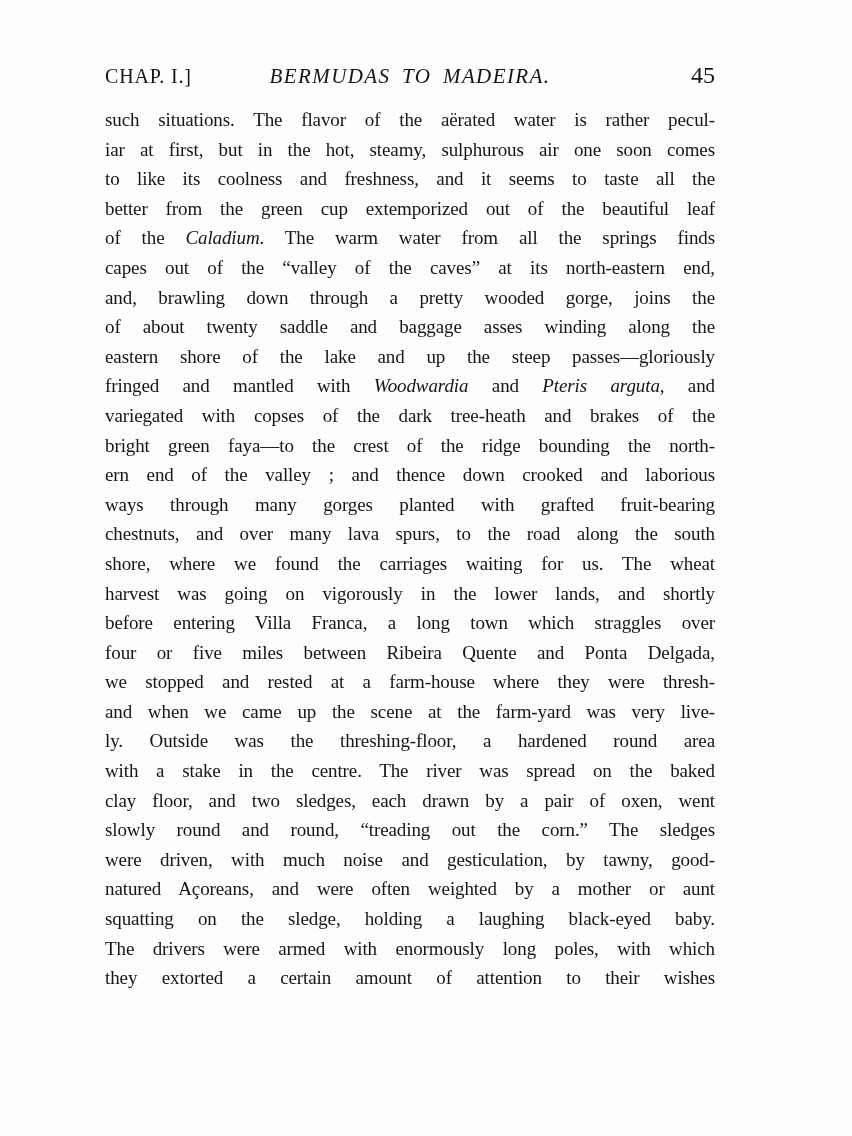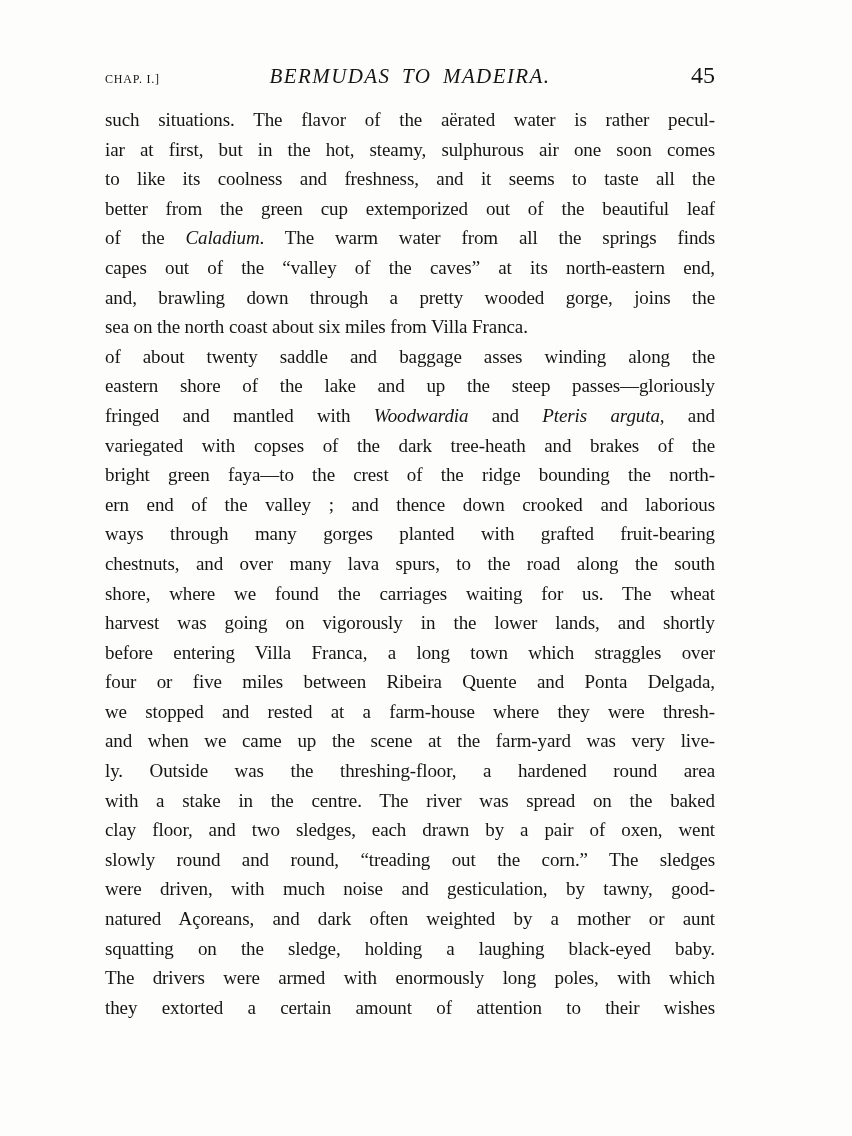--- a/index.html
+++ b/index.html
@@ -19,21 +19,21 @@
     padding: 62px 137px 0 105px;
   }
   .page-header {
     display: grid;
     grid-template-columns: 1fr auto 1fr;
     align-items: baseline;
     height: 26px;
   }
   .chapter {
     justify-self: start;
-    font-size: 12px;
+    font-size: 20px;
     font-variant: small-caps;
     letter-spacing: 0.8px;
   }
   .running-title {
     justify-self: center;
     font-style: italic;
     font-size: 21px;
     letter-spacing: 1.4px;
     word-spacing: 5px;
   }
@@ -75,38 +75,37 @@
   </header>
 
   <main class="page-body" id="body-lines">
       <div class="text-line"><span>such situations.  The flavor of the aërated water is rather pecul-</span></div>
       <div class="text-line"><span>iar at first, but in the hot, steamy, sulphurous air one soon comes</span></div>
       <div class="text-line"><span>to like its coolness and freshness, and it seems to taste all the</span></div>
       <div class="text-line"><span>better from the green cup extemporized out of the beautiful leaf</span></div>
       <div class="text-line"><span>of the </span><span class="italic">Caladium</span><span>.  The warm water from all the springs finds</span></div>
       <div class="text-line"><span>capes out of the “valley of the caves” at its north-eastern end,</span></div>
       <div class="text-line"><span>and, brawling down through a pretty wooded gorge, joins the</span></div>
-      <div class="text-line no-justify"><span>sea on the north coast about six miles from Villa Franca.</span></div>
       <div class="text-line"><span>of about twenty saddle and baggage asses winding along the</span></div>
       <div class="text-line"><span>eastern shore of the lake and up the steep passes—gloriously</span></div>
       <div class="text-line"><span>fringed and mantled with </span><span class="italic">Woodwardia</span><span> and </span><span class="italic">Pteris arguta</span><span>, and</span></div>
       <div class="text-line"><span>variegated with copses of the dark tree-heath and brakes of the</span></div>
       <div class="text-line"><span>bright green faya—to the crest of the ridge bounding the north-</span></div>
       <div class="text-line"><span>ern end of the valley ; and thence down crooked and laborious</span></div>
       <div class="text-line"><span>ways through many gorges planted with grafted fruit-bearing</span></div>
       <div class="text-line"><span>chestnuts, and over many lava spurs, to the road along the south</span></div>
       <div class="text-line"><span>shore, where we found the carriages waiting for us.  The wheat</span></div>
       <div class="text-line"><span>harvest was going on vigorously in the lower lands, and shortly</span></div>
       <div class="text-line"><span>before entering Villa Franca, a long town which straggles over</span></div>
       <div class="text-line"><span>four or five miles between Ribeira Quente and Ponta Delgada,</span></div>
       <div class="text-line"><span>we stopped and rested at a farm-house where they were thresh-</span></div>
       <div class="text-line"><span>and when we came up the scene at the farm-yard was very live-</span></div>
       <div class="text-line"><span>ly.  Outside was the threshing-floor, a hardened round area</span></div>
       <div class="text-line"><span>with a stake in the centre.  The river was spread on the baked</span></div>
       <div class="text-line"><span>clay floor, and two sledges, each drawn by a pair of oxen, went</span></div>
       <div class="text-line"><span>slowly round and round, “treading out the corn.”  The sledges</span></div>
       <div class="text-line"><span>were driven, with much noise and gesticulation, by tawny, good-</span></div>
-      <div class="text-line"><span>natured Açoreans, and dark often weighted by a mother or aunt</span></div>
+      <div class="text-line"><span>natured Açoreans, and were often weighted by a mother or aunt</span></div>
       <div class="text-line"><span>squatting on the sledge, holding a laughing black-eyed baby.</span></div>
       <div class="text-line"><span>The drivers were armed with enormously long poles, with which</span></div>
       <div class="text-line"><span>they extorted a certain amount of attention to their wishes</span></div>
     </main>
 </div>
 
 </body></html>

